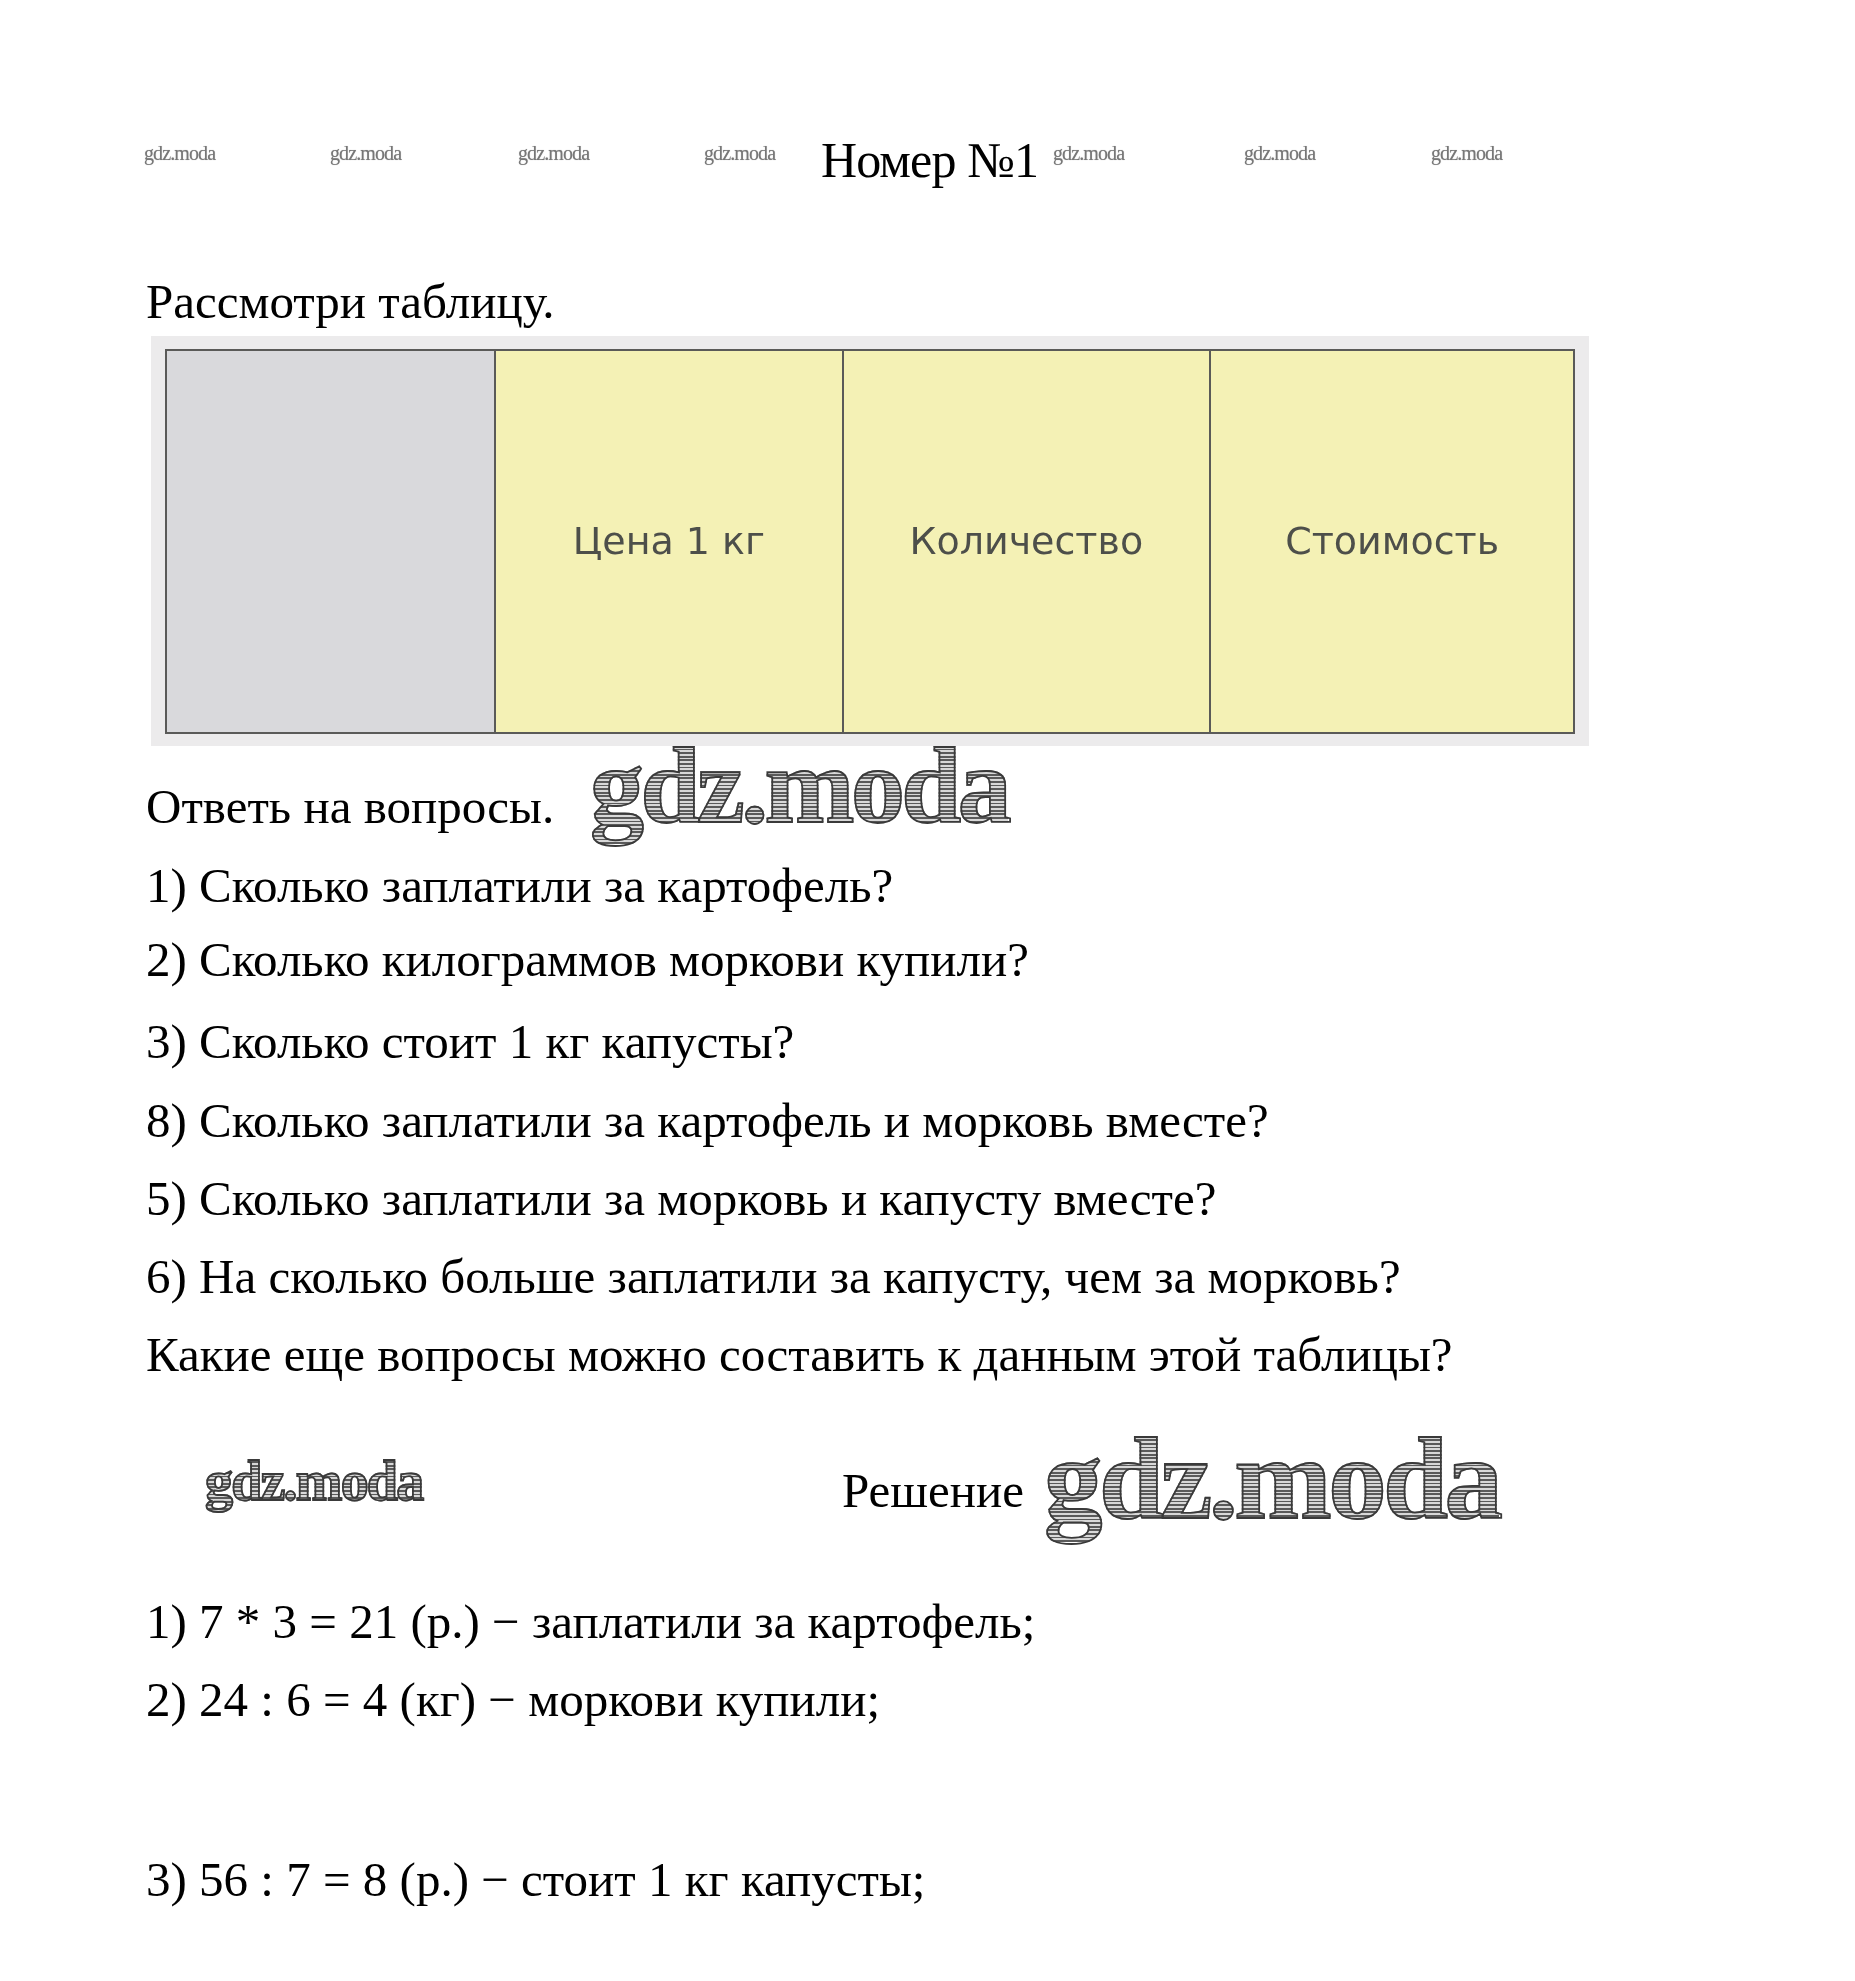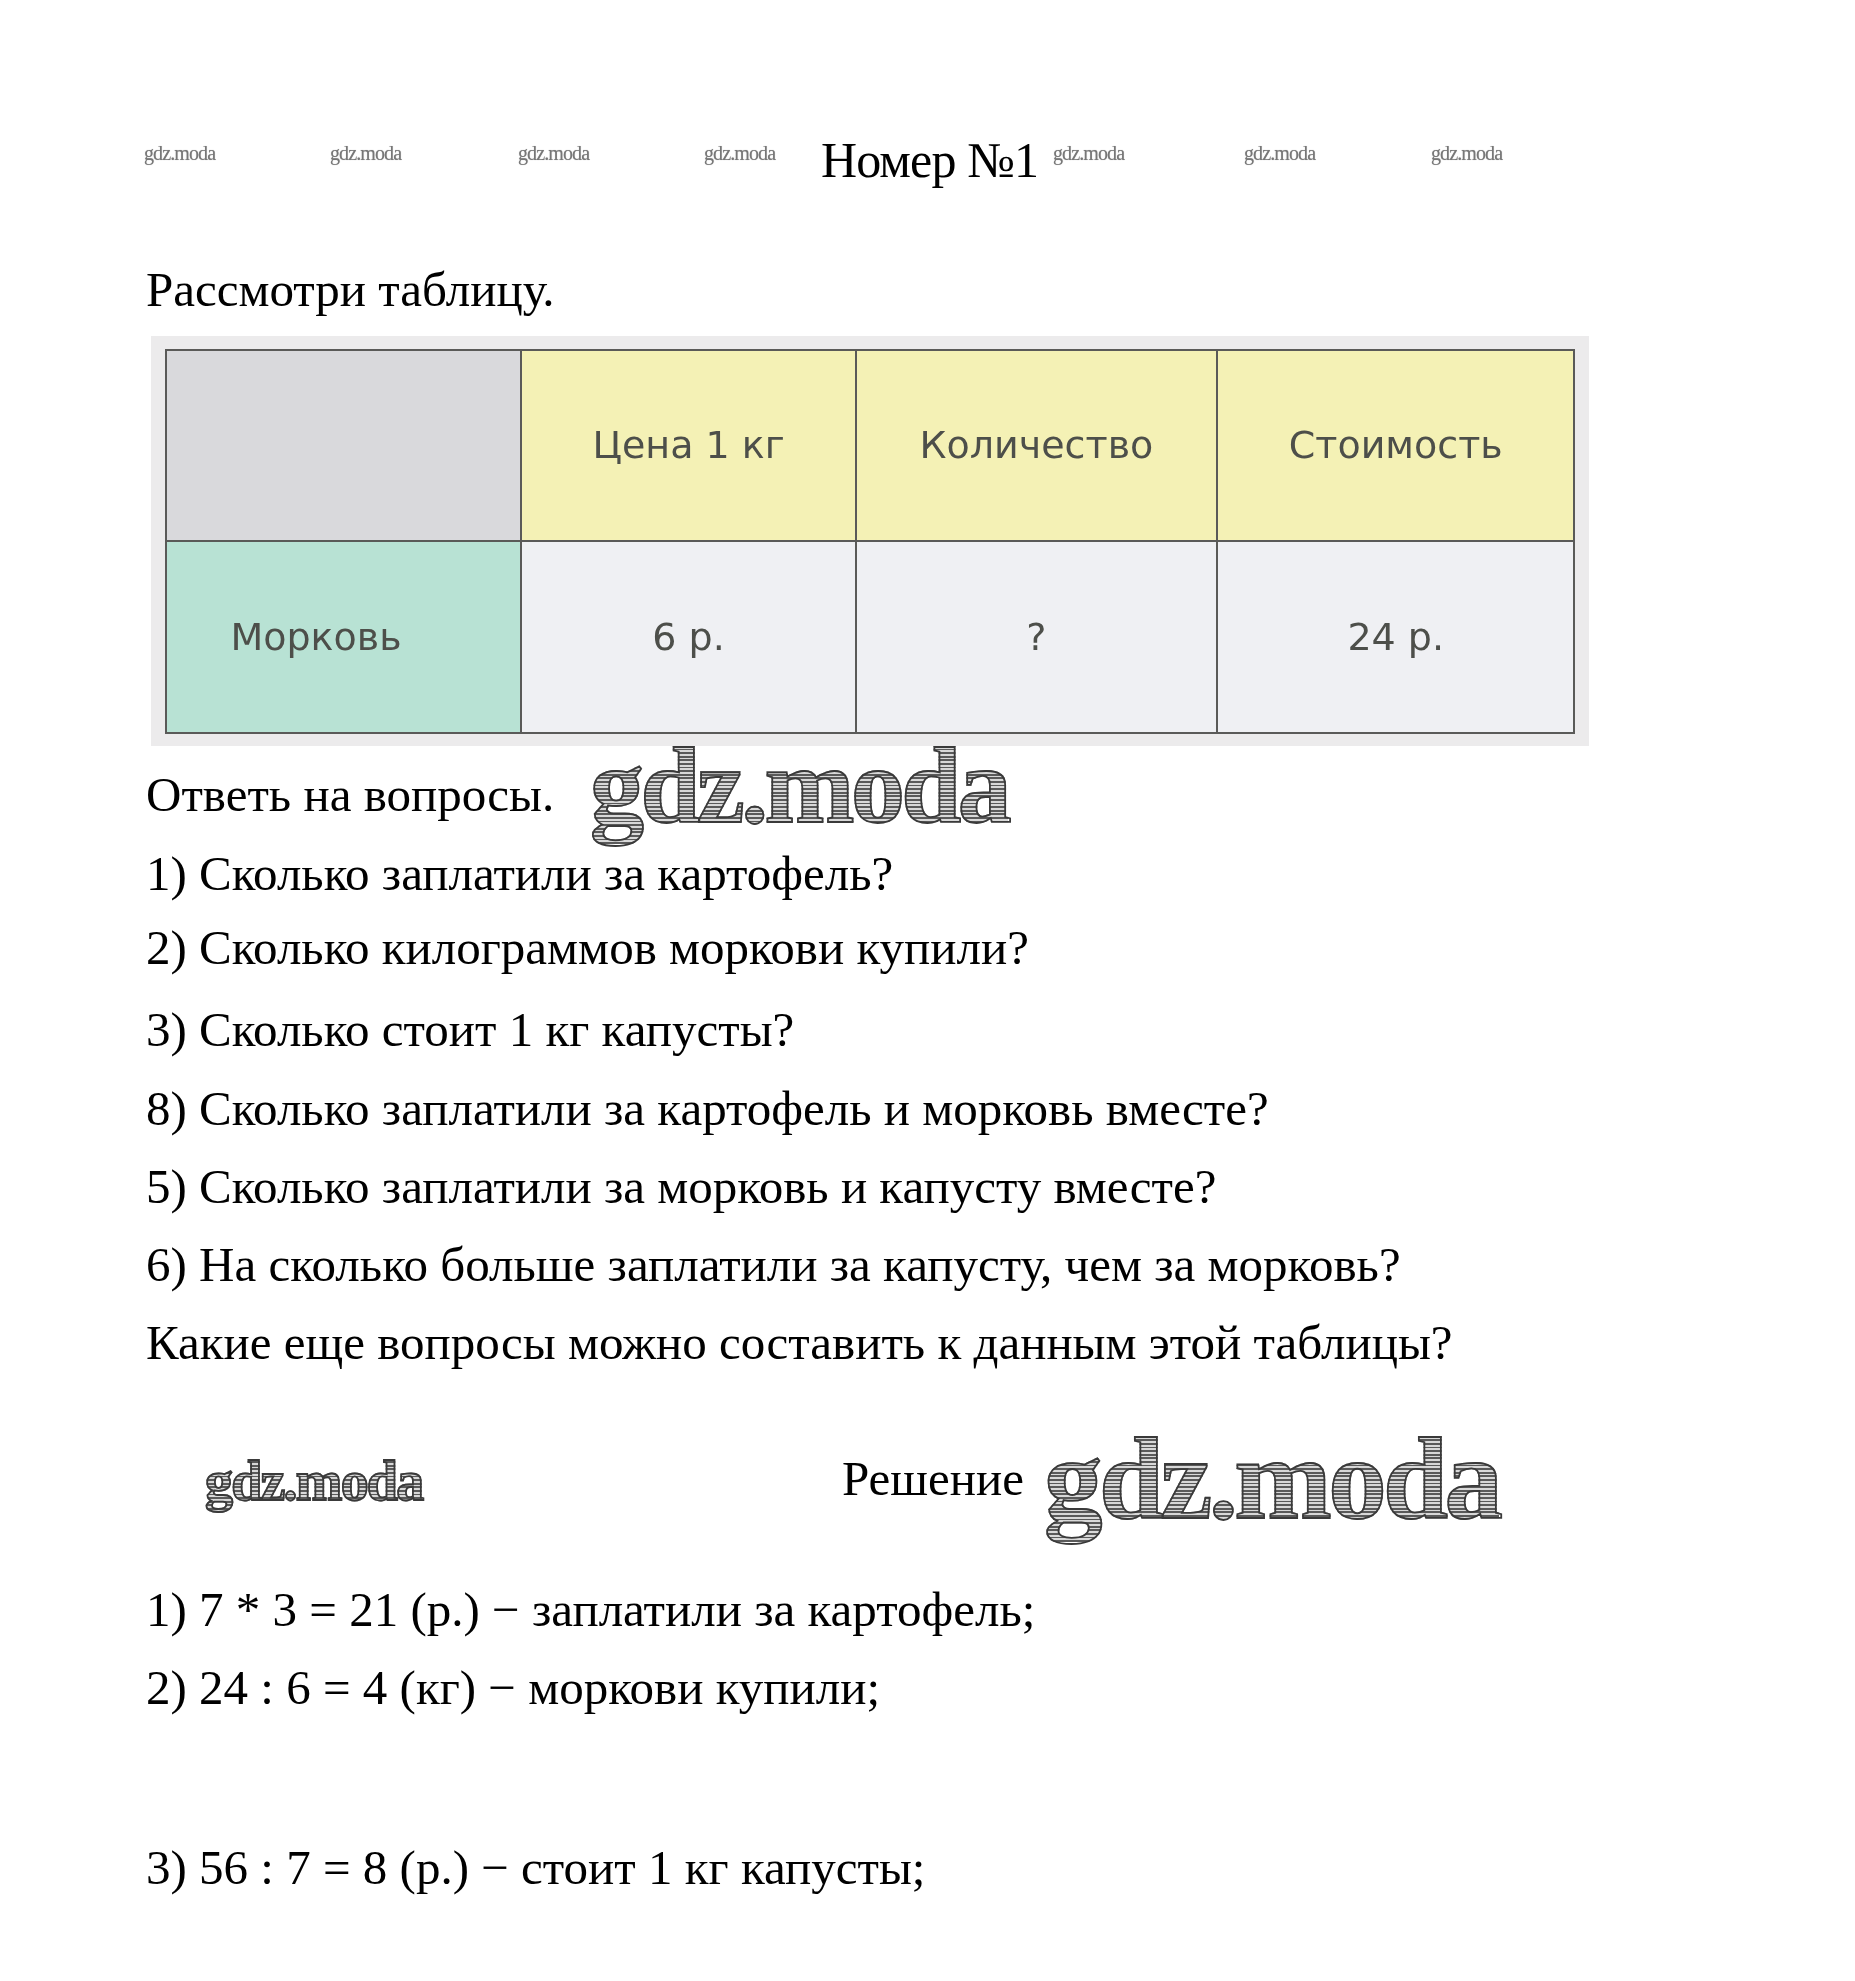--- a/index.html
+++ b/index.html
@@ -31,20 +31,21 @@
       font-size: 50px;
       line-height: 65px;
       letter-spacing: -0.9px;
     }
     .para {
       position: absolute;
       left: 146px;
       font-size: 49px;
       line-height: 63px;
       white-space: nowrap;
+      margin-top: 12px;
     }
     .table-wrap {
       position: absolute;
       left: 151px;
       top: 336px;
       width: 1438px;
       height: 410px;
       background: #ecebec;
     }
     table.data-table {
@@ -99,26 +100,20 @@
 
 <div class="table-wrap">
   <table class="data-table">
     <tbody>
         <tr>
       <td class="corner"></td>
       <td class="head">Цена  1 кг</td>
       <td class="head">Количество</td>
       <td class="head">Стоимость</td>
     </tr>
-    <tr>
-      <td class="rowhead">Морковь</td>
-      <td class="cell">6  р.</td>
-      <td class="cell">?</td>
-      <td class="cell">24  р.</td>
-    </tr>
   </tbody>
     </table>
 </div>
 
 <div class="para" style="top:763px">Ответь на вопросы.</div>
 <div class="wm-big" style="left:590px; top:727px; font-size:108px; line-height:117px;">gdz.moda</div>
 
 <div class="para" style="top:842px">1) Сколько заплатили за картофель?</div>
 <div class="para" style="top:916px">2) Сколько килограммов моркови купили?</div>
 <div class="para" style="top:998px">3) Сколько стоит 1 кг капусты?</div>

